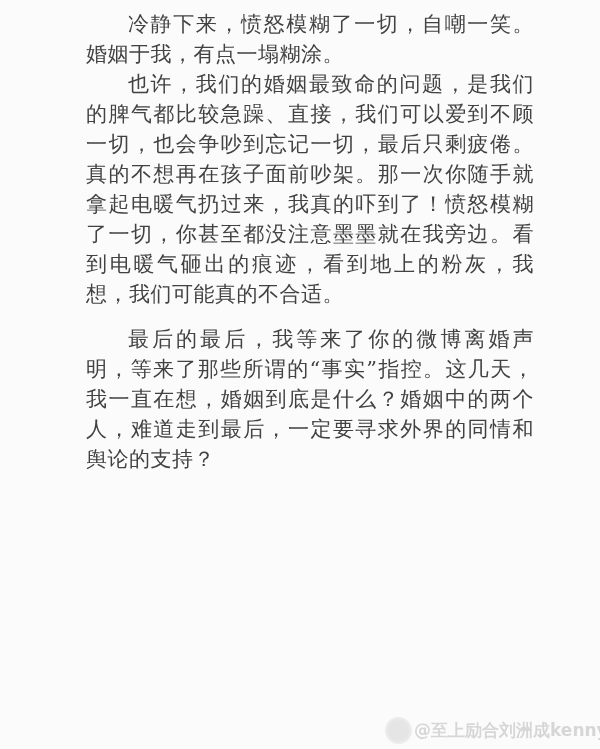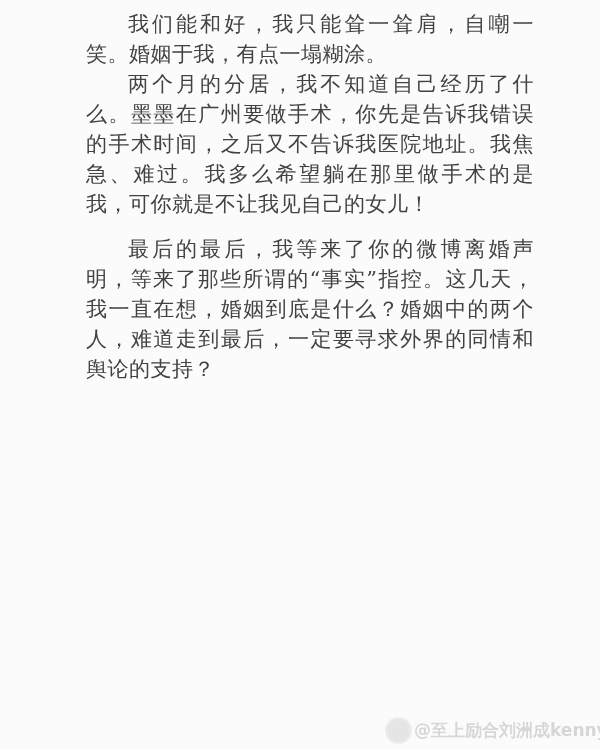--- a/index.html
+++ b/index.html
@@ -58,22 +58,22 @@
     white-space:nowrap;
     color:var(--watermark);
     opacity:0.55;
     text-shadow:0 0 1px #ffffff;
   }
 </style>
 </head>
 <body>
 
 <div class="doc">
-  <p>我们能和好，我只能耸一耸肩，自嘲一笑。婚姻于我，有点一塌糊涂。</p>
-  <p>两个月的分居，我不知道自己经历了什么。墨墨在广州要做手术，你先是告诉我错误的手术时间，之后又不告诉我医院地址。我焦急、难过。我多么希望躺在那里做手术的是我，可你就是不让我见自己的女儿！</p>
+  <p>冷静下来，愤怒模糊了一切，自嘲一笑。婚姻于我，有点一塌糊涂。</p>
+  <p>也许，我们的婚姻最致命的问题，是我们的脾气都比较急躁、直接，我们可以爱到不顾一切，也会争吵到忘记一切，最后只剩疲倦。真的不想再在孩子面前吵架。那一次你随手就拿起电暖气扔过来，我真的吓到了！愤怒模糊了一切，你甚至都没注意墨墨就在我旁边。看到电暖气砸出的痕迹，看到地上的粉灰，我想，我们可能真的不合适。</p>
   <p>最后的最后，我等来了你的微博离婚声明，等来了那些所谓的“事实”指控。这几天，我一直在想，婚姻到底是什么？婚姻中的两个人，难道走到最后，一定要寻求外界的同情和舆论的支持？</p>
 
 </div>
 
 <div class="watermark">
   <span class="wm-disc"></span>
   <span class="wm-text">@至上励合刘洲成kenny</span>
 </div>
 
 </body></html>

